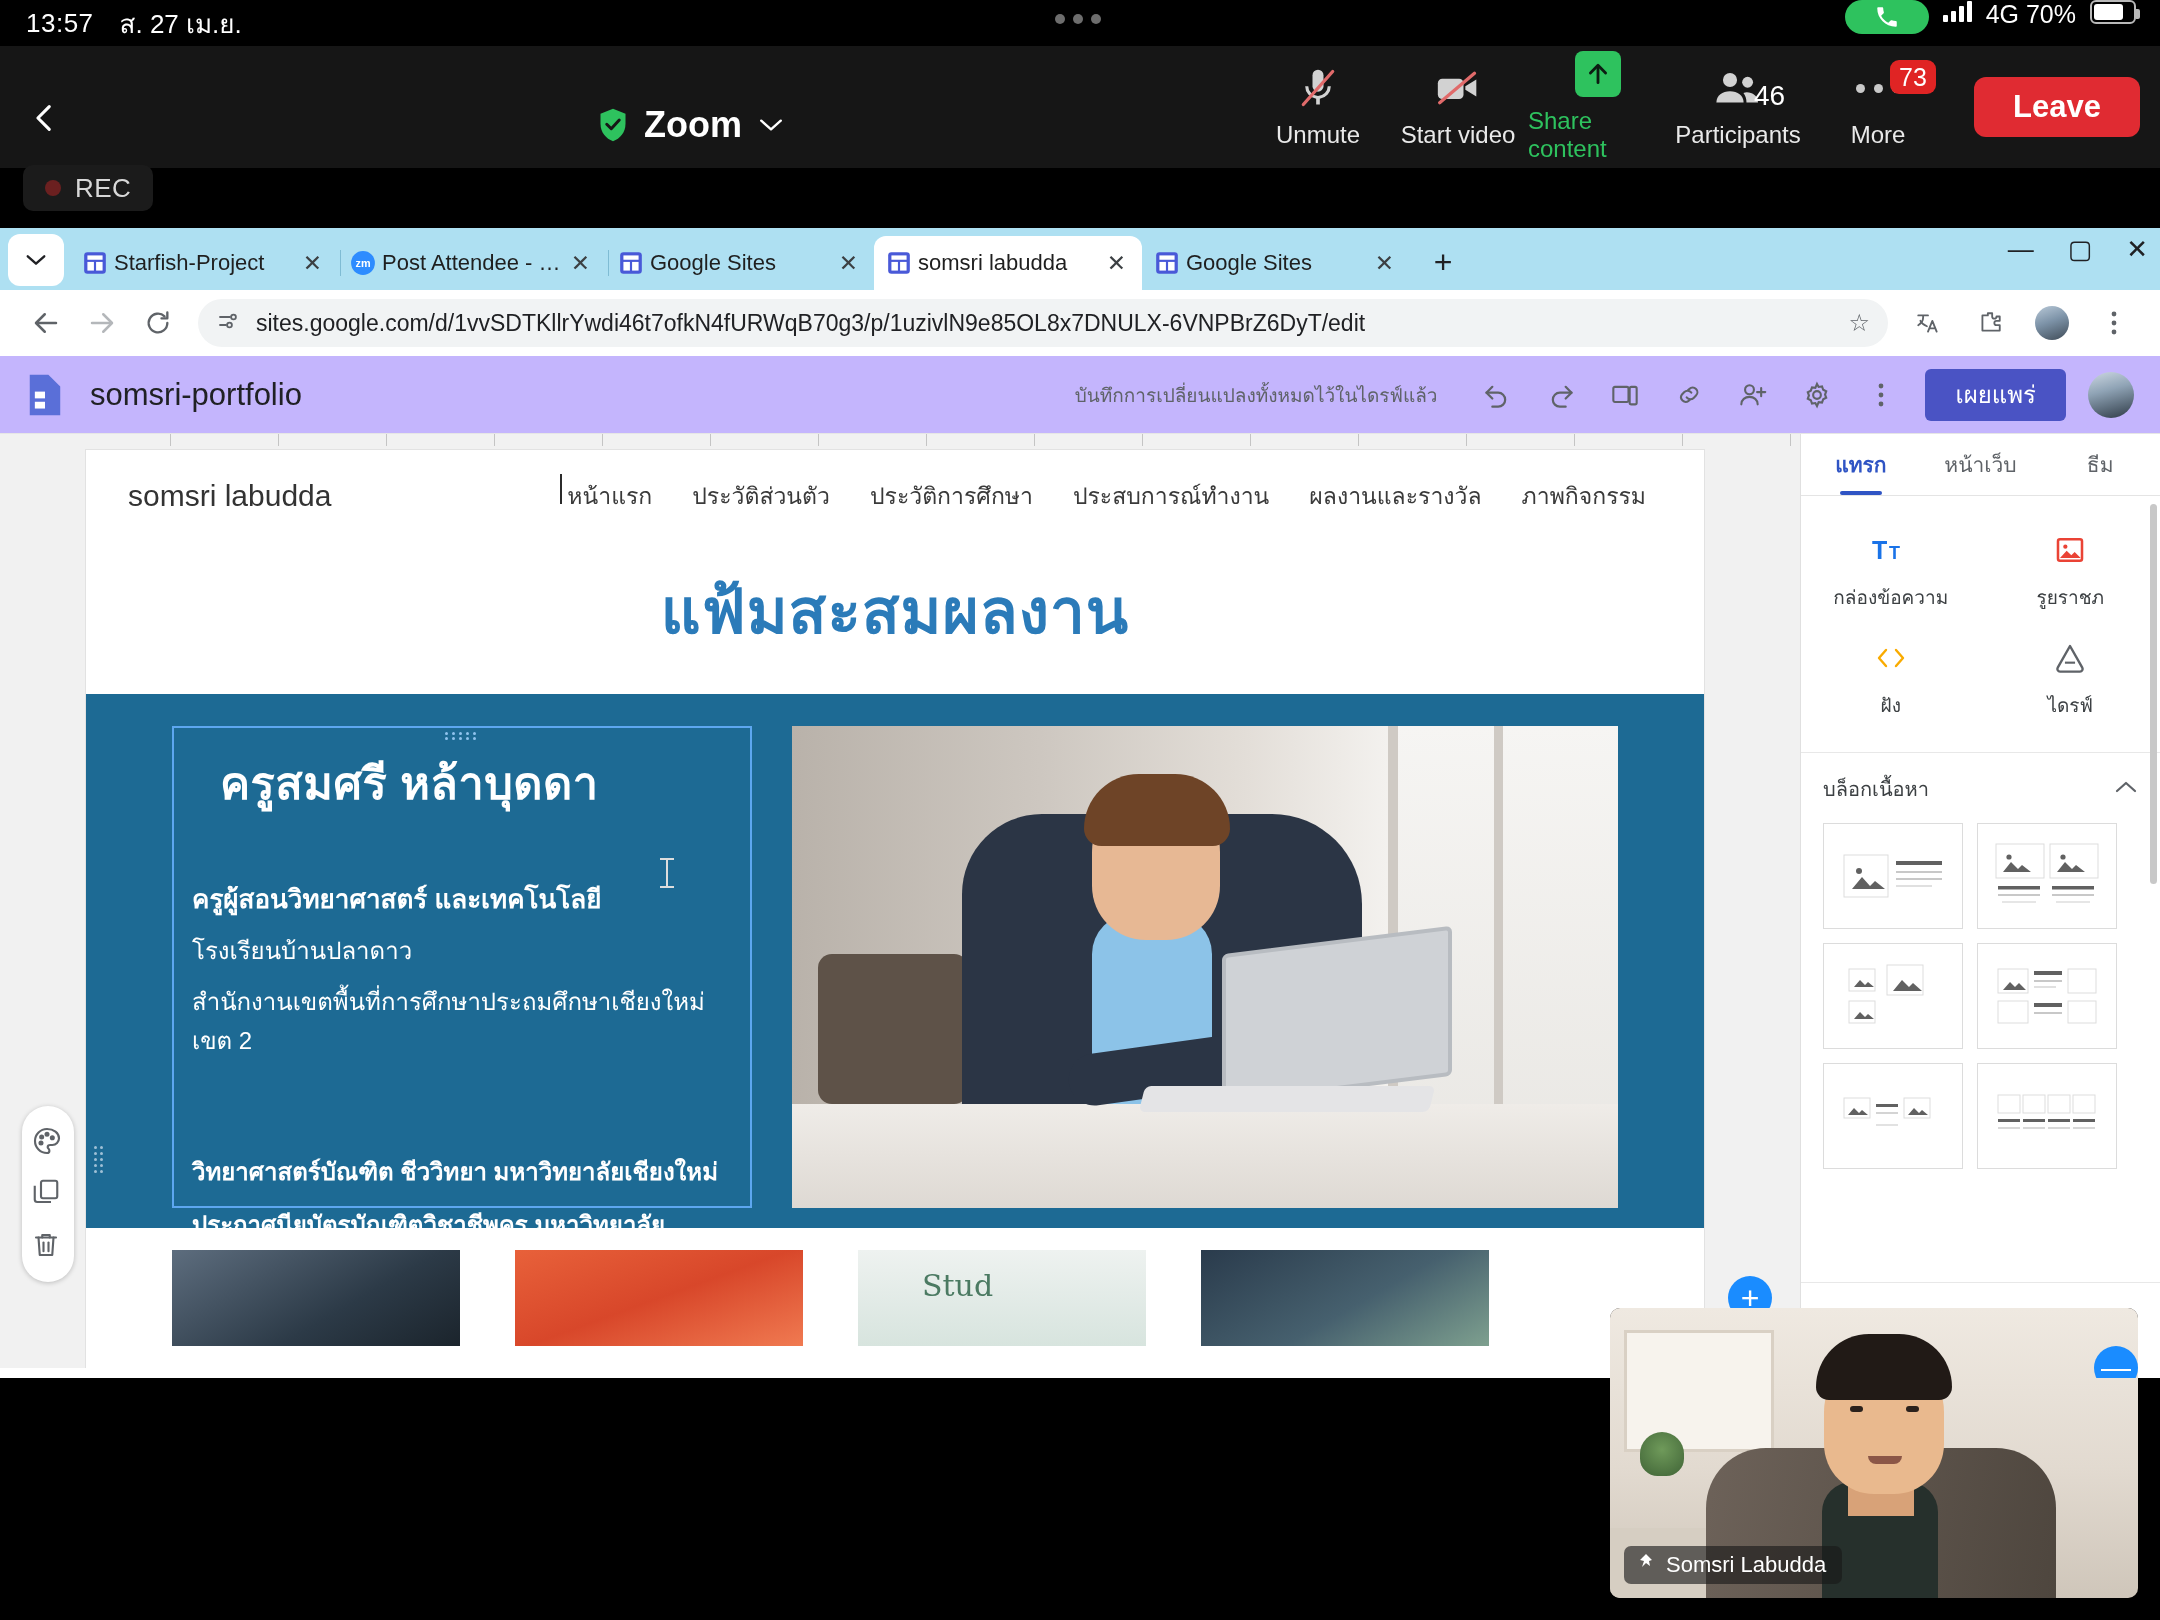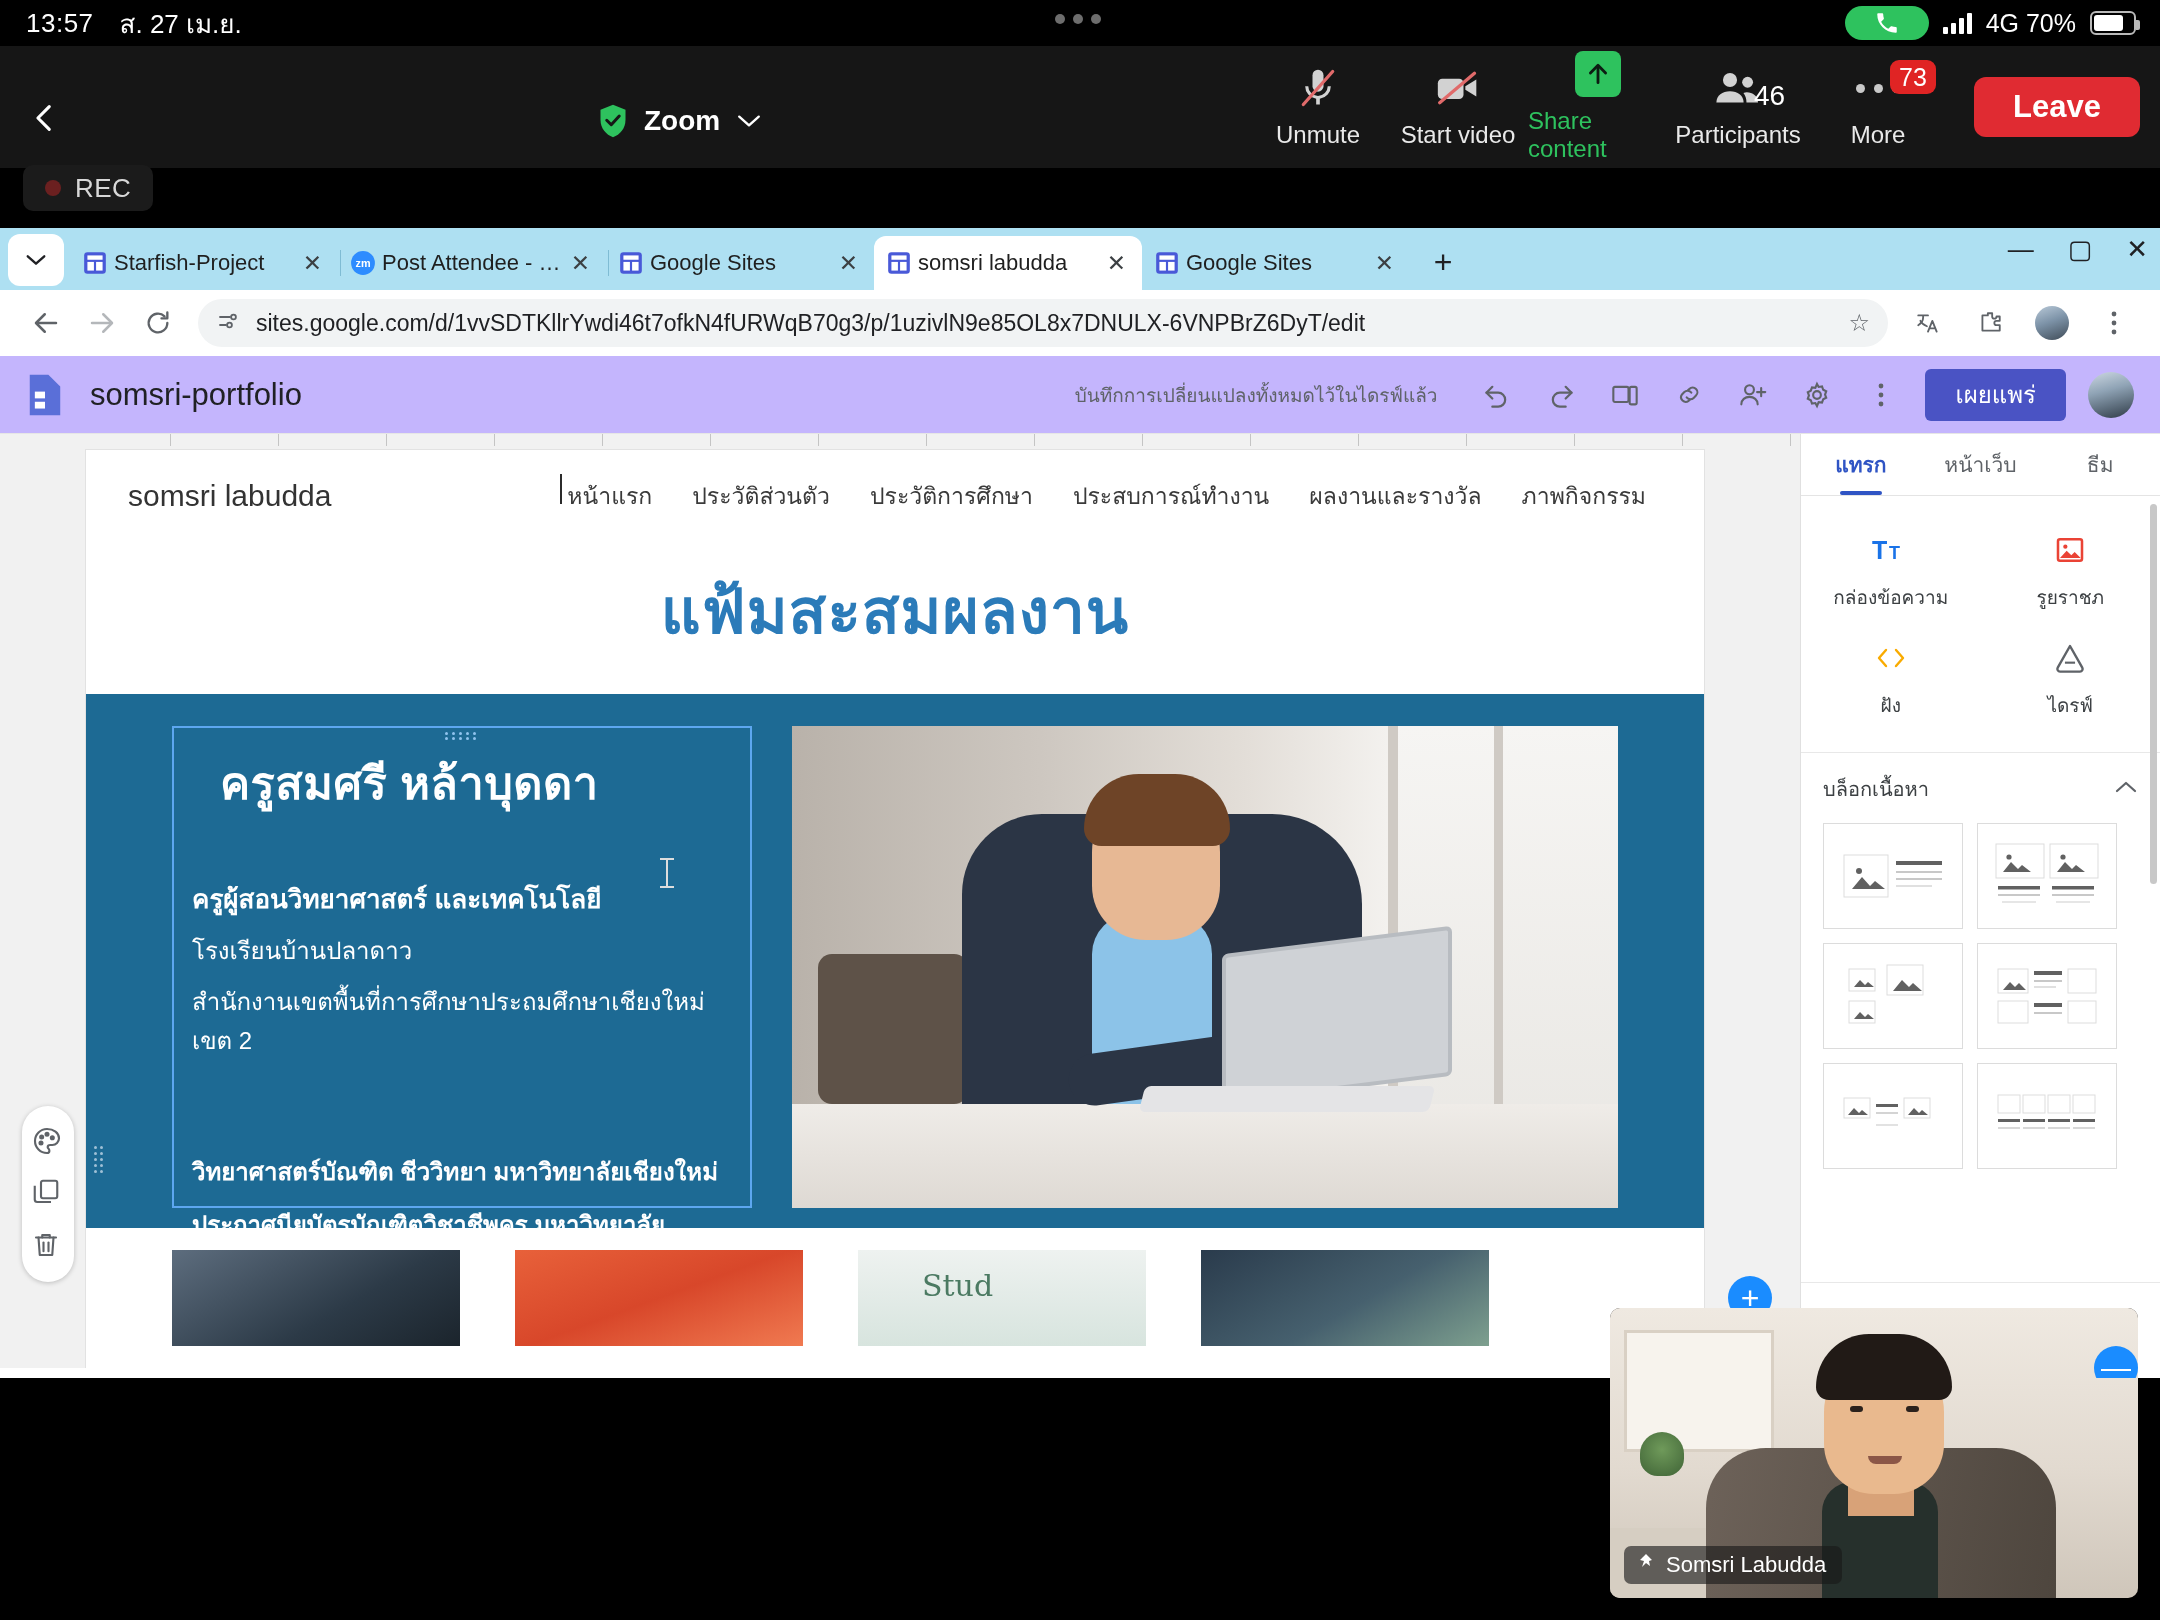--- a/index.html
+++ b/index.html
@@ -6,41 +6,41 @@
   html, body { width: 2160px; height: 1620px; background: #000; overflow: hidden; }
   body { font-family: "Liberation Sans", "DejaVu Sans", sans-serif; }
 
   
   .statusbar { position: absolute; left: 0; top: 0; width: 2160px; height: 46px;
     background: #000; color: #fff; display: flex; align-items: center; }
   .sb-time { font-size: 26px; margin-left: 26px; letter-spacing: .5px; }
   .sb-date { font-size: 26px; margin-left: 26px; }
   .sb-dots { position: absolute; left: 1055px; top: 14px; display: flex; gap: 8px; }
   .sb-dots i { width: 10px; height: 10px; border-radius: 50%; background: #6d6d6d; display: block; }
-  .sb-right { position: absolute; right: 24px; top: 0; height: 46px; display: flex; align-items: center; gap: 14px; }
+  .sb-right { position: absolute; right: 24px; top: 0; height: 46px; display: flex; align-items: flex-start; gap: 14px; }
   .call-pill { width: 84px; height: 34px; border-radius: 17px; background: #2ec25e;
     display: flex; align-items: center; justify-content: center; }
   .signal { display: flex; align-items: flex-end; gap: 3px; height: 22px; }
   .signal i { width: 5px; background: #fff; border-radius: 1px; display: block; }
   .signal i:nth-child(1) { height: 7px; }
   .signal i:nth-child(2) { height: 11px; }
   .signal i:nth-child(3) { height: 16px; }
   .signal i:nth-child(4) { height: 21px; }
   .sb-net { font-size: 25px; color: #fff; }
   .battery { width: 46px; height: 24px; border: 2px solid #b9b9b9; border-radius: 6px; position: relative; }
   .battery::after { content: ""; position: absolute; right: -6px; top: 7px; width: 4px; height: 10px;
     background: #b9b9b9; border-radius: 0 2px 2px 0; }
   .battery .lvl { position: absolute; left: 2px; top: 2px; bottom: 2px; width: 70%; background: #fff; border-radius: 3px; }
 
   
   .zoombar { position: absolute; left: 0; top: 46px; width: 2160px; height: 122px; background: #161616; }
   .back-chevron { position: absolute; left: 28px; top: 55px; width: 34px; height: 34px; cursor: pointer; }
   .zoom-title { position: absolute; left: 598px; top: 58px; display: flex; align-items: center; gap: 16px; }
   .shield { width: 30px; height: 34px; }
-  .zoom-title .ttl { font-size: 28px; color: #fff; font-weight: 600; }
+  .zoom-title .ttl { font-size: 36px; color: #fff; font-weight: 600; }
   .chev-dn { width: 26px; height: 16px; }
   .zt-actions { position: absolute; right: 20px; top: 0; height: 122px; display: flex; align-items: center; gap: 0; }
   .zt-item { width: 140px; height: 122px; display: flex; flex-direction: column; align-items: center;
     justify-content: center; gap: 10px; color: #e9e9e9; font-size: 24px; position: relative; cursor: pointer; }
   .zt-item .ico { height: 46px; display: flex; align-items: center; justify-content: center; position: relative; }
   .zt-item.green .lbl { color: #2ec25e; }
   .share-box { width: 46px; height: 46px; background: #2ec25e; border-radius: 8px;
     display: flex; align-items: center; justify-content: center; }
   .badge { position: absolute; top: 14px; left: 82px; min-width: 46px; height: 34px; background: #e02424;
     border-radius: 9px; color: #fff; font-size: 25px; display: flex; align-items: center;

